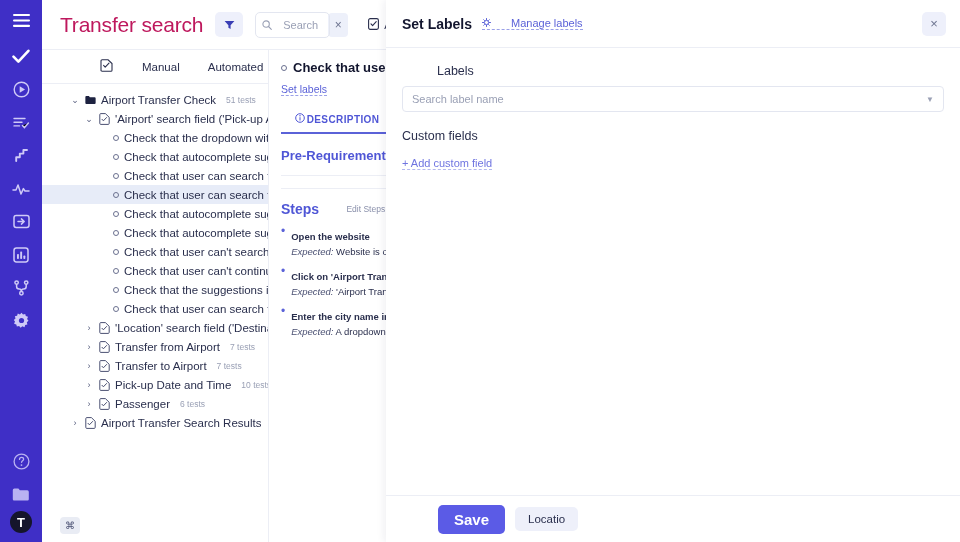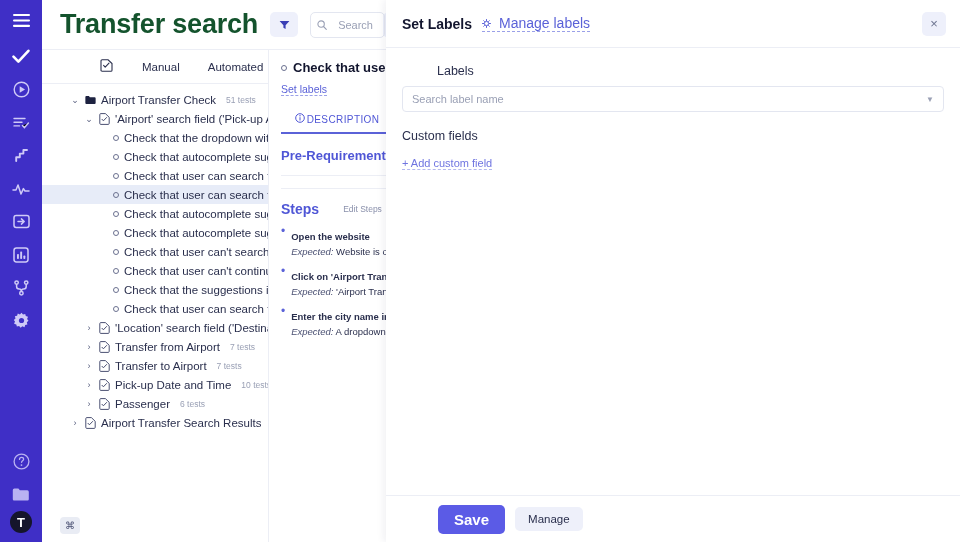--- a/index.html
+++ b/index.html
@@ -37,21 +37,21 @@
   
   .main { flex: 1 1 auto; position: relative; height: 542px; background:#fff; }
 
   
   .header {
     height: 50px; display: flex; align-items: center;
     padding-left: 18px; gap: 12px;
     border-bottom: 1px solid #eceef5;
     background: #fff;
   }
-  .page-title { font-size: 27px; font-weight: bold; color: #14532d; letter-spacing: -0.2px; white-space: nowrap; }
+  .page-title { font-size: 21px; font-weight: normal; color: #be185d; letter-spacing: -0.2px; white-space: nowrap; }
   .filter-btn {
     width: 28px; height: 25px; border-radius: 5px; background: #eef0fb;
     display: flex; align-items: center; justify-content: center; color: #3a3fb5;
   }
   .search-box {
     width: 75px; height: 26px; border: 1px solid #e3e6f0; border-radius: 5px;
     display: flex; align-items: center; gap: 11px; padding: 0 6px;
     color: #9aa0b5; font-size: 11px; position: relative; overflow: hidden;
   }
   .chip-x {
@@ -95,48 +95,48 @@
   
   .detail {
     position: absolute; left: 268px; top: 50px; width: 170px; height: 492px;
     background: #fff; border-left: 1px solid #eceef5;
     padding: 10px 0 0 12px; overflow: hidden;
   }
   .d-title { display:flex; align-items:center; gap:6px; font-size: 13px; font-weight: bold; color:#12152e; white-space:nowrap;}
   .d-setlabels { font-size: 10.5px; color:#5b62d8; border-bottom: 1px dashed #9aa0e8; display:inline-block; margin-top:8px;}
   .d-desc {
     margin-top: 16px; display:flex; align-items:center; gap:2px;
-    font-size: 10px; font-weight: normal; color:#4f56d6; letter-spacing:.4px;
+    font-size: 10px; font-weight: bold; color:#4f56d6; letter-spacing:.4px;
     padding-bottom: 7px; width: 112px; justify-content:center;
     border-bottom: 2px solid #5b62d8;
   }
   .d-sec { margin-top: 14px; font-size: 13px; font-weight: bold; color:#4f56d6; white-space:nowrap; }
   .d-rule { border-bottom:1px solid #eceef5; margin-top: 12px; }
-  .d-steps-row { display:flex; align-items:center; gap:24px; margin-top:12px; }
+  .d-steps-row { display:flex; align-items:center; gap:16px; margin-top:12px;justify-content:space-between; }
   .d-steps { font-size: 14px; font-weight: bold; color:#4f56d6; }
   .d-edit { font-size: 8.5px; color:#8a90ab; }
   .d-beta { font-size: 8px; color:#fff; background:#7b80e8; border-radius:7px; padding:2px 5px; }
   .step { margin-top: 9px; display:flex; gap:6px; }
   .step-b { color:#5b62d8; font-size:12px; line-height:10px; }
   .step-t { font-size: 9.5px; color:#2a2f4d; font-weight:bold; white-space:nowrap;}
   .step-e { font-size: 9.5px; color:#2a2f4d; white-space:nowrap; margin-top:2px;}
   .step-e i { color:#4a5072; }
 
   
   .overlay {
     position: absolute; left: 386px; top: 0; width: 574px; height: 542px;
     background: #ffffff; box-shadow: -2px 0 8px rgba(25,30,70,.07);
     display: flex; flex-direction: column;
   }
   .ov-head {
     height: 48px; display: flex; align-items: center; gap: 10px;
     padding: 0 14px 0 16px; border-bottom: 1px solid #eceef5;
   }
   .ov-title { font-size: 14px; font-weight: bold; color:#12152e; }
-  .ov-manage { display:flex; align-items:center; gap:8px; font-size:14px; color:#5b62d8; border-bottom:1px dashed #9aa0e8; }
+  .ov-manage { display:flex; align-items:center; gap:20px; font-size:11px; color:#5b62d8; border-bottom:1px dashed #9aa0e8; }
   .ov-close {
     margin-left:auto; width:24px; height:24px; border-radius:5px; background:#eef0fb;
     display:flex; align-items:center; justify-content:center; color:#6d7490; font-size:13px;
   }
   .ov-body { flex:1 1 auto; padding: 16px 16px 0 16px; }
   .ov-lbl { font-size: 12.5px; color:#2a2f4d; margin-bottom: 8px; margin-left: 35px; }
   .ov-select {
     height: 26px; border:1px solid #e3e6f0; border-radius:4px; background:#fff;
     display:flex; align-items:center; padding: 0 9px; font-size:11px; color:#9aa0b5;
   }
@@ -504,18 +504,18 @@
       <div class="ov-select">
         <span>Search label name</span>
         <span class="car">▼</span>
       </div>
       <div class="ov-sub">Custom fields</div>
       <div class="ov-add">+ Add custom field</div>
     </div>
 
     <div class="ov-foot">
       <span class="btn-save">Save</span>
-      <span class="btn-cancel">Manage</span>
+      <span class="btn-cancel">Locatio</span>
     </div>
   </div>
 
   <div class="cmd-badge">⌘</div>
 </div>
 
 </body></html>

